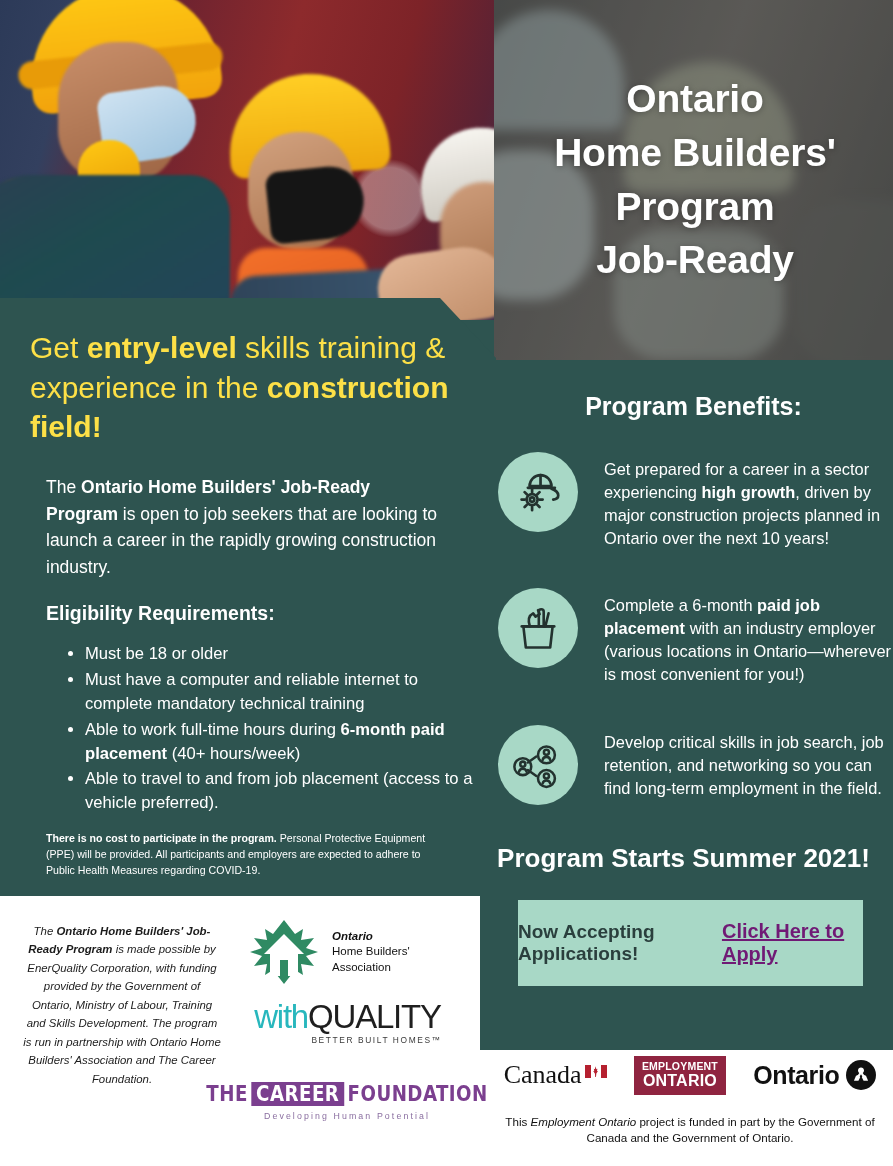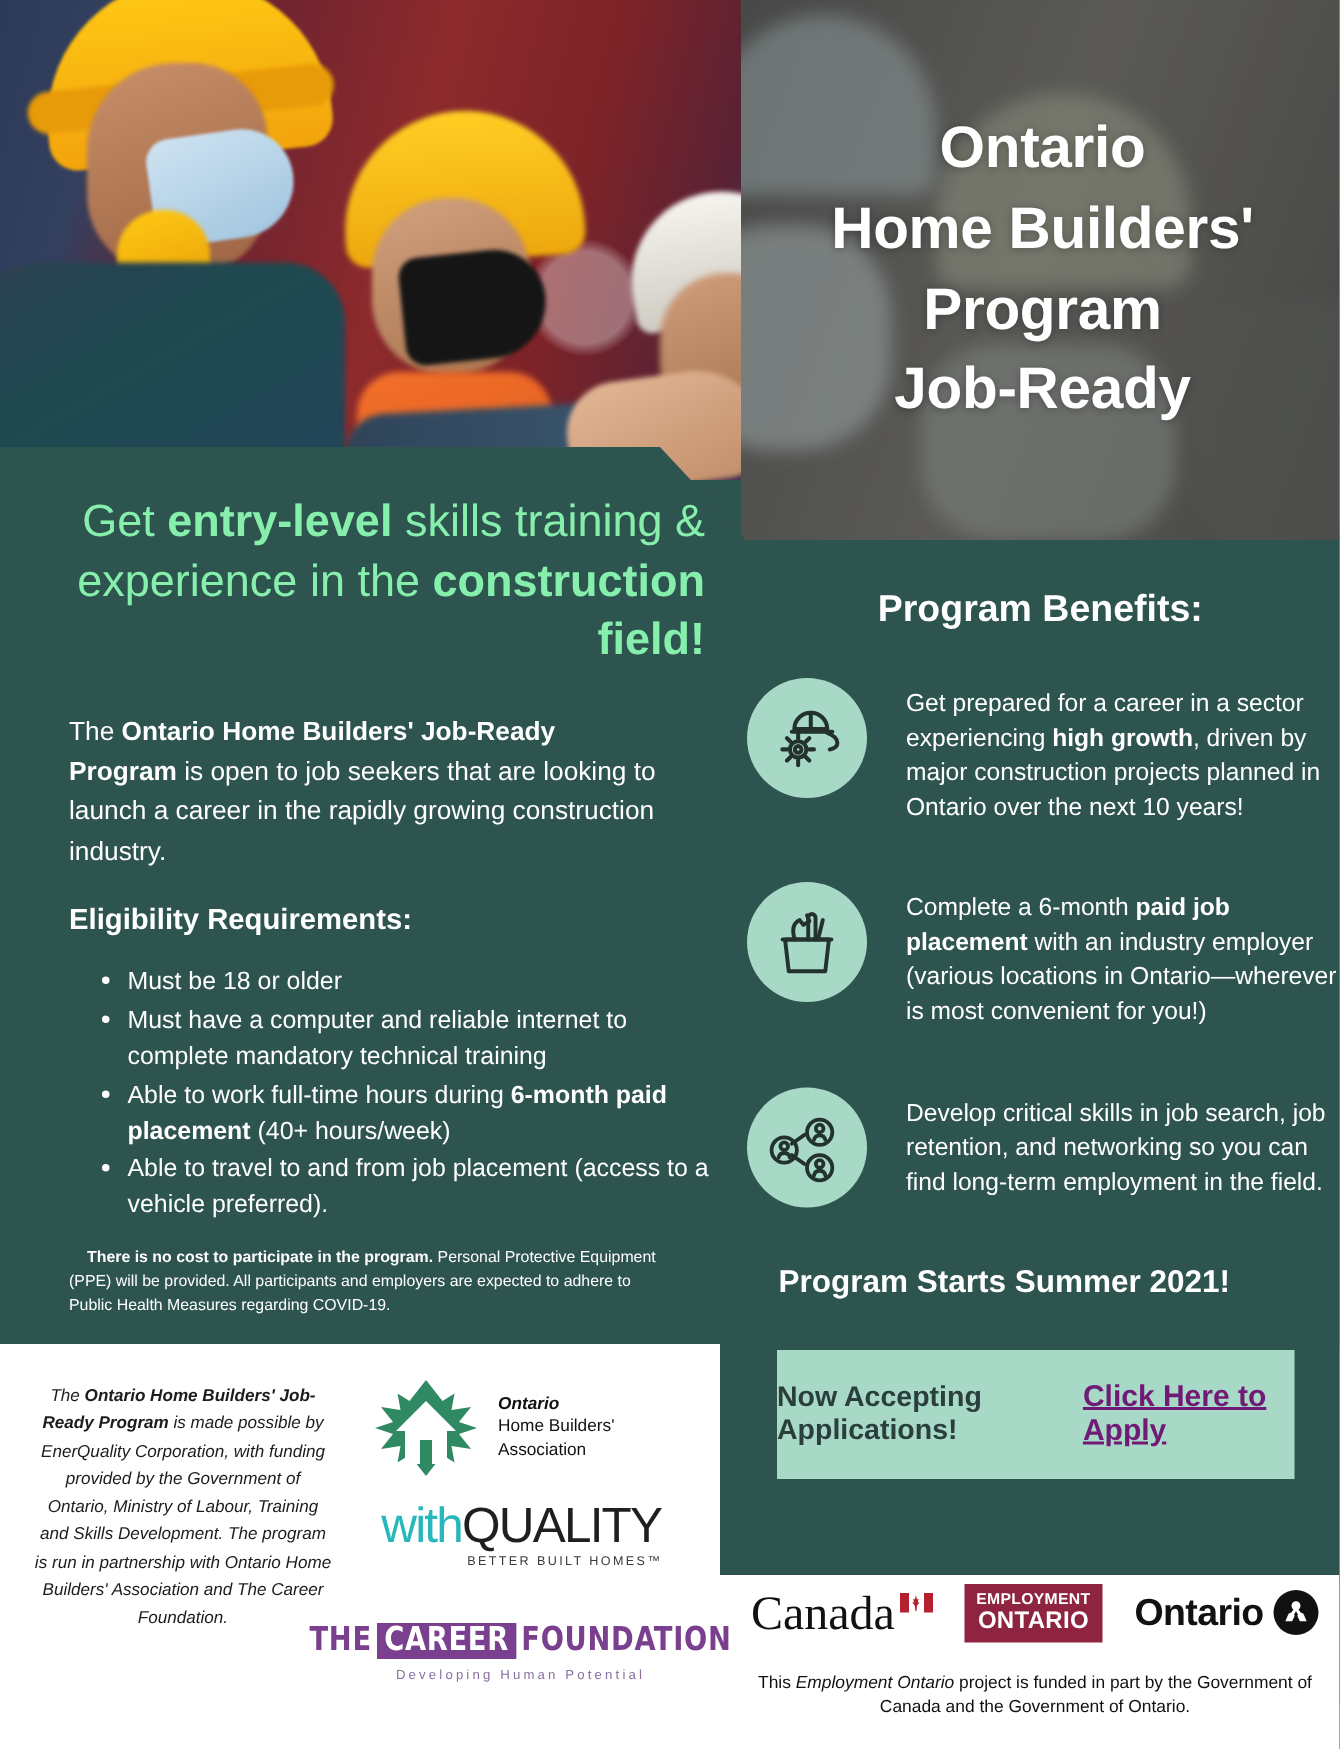--- a/index.html
+++ b/index.html
@@ -64,21 +64,21 @@
 
   
   .title{
     position:absolute;left:500px;top:72px;width:390px;
     color:#fff;text-align:center;font-weight:700;font-size:39px;line-height:1.38;
     letter-spacing:-.2px;text-shadow:0 1px 6px rgba(0,0,0,.28);
   }
 
   
   .headline{
-    position:absolute;left:30px;top:328px;width:440px;text-align:right;color:#86efac;
+    position:absolute;left:30px;top:328px;width:440px;text-align:left;color:#fde047;
     font-size:30px;line-height:1.32;font-weight:300;
   }
   .headline b{font-weight:700;}
   .intro{
     position:absolute;left:46px;top:474px;width:400px;color:#fff;
     font-size:17.5px;line-height:1.52;font-weight:400;
   }
   .intro b{font-weight:700;}
   .elig-title{
     position:absolute;left:46px;top:602px;color:#fff;font-size:19.5px;font-weight:700;
@@ -86,41 +86,41 @@
   .elig-list{
     position:absolute;left:46px;top:642px;width:412px;margin:0;padding:0 0 0 28px;
     color:#fff;font-size:16.6px;line-height:1.44;
   }
   .elig-list li{margin-bottom:2px;margin-left:11px;}
   .elig-list li b{font-weight:700;}
   .fineprint{
     position:absolute;left:46px;top:831px;width:392px;color:#fff;
     font-size:10.6px;line-height:1.5;
   }
-  .fineprint b{font-weight:700;margin-left:12px;}
+  .fineprint b{font-weight:700;}
 
   
   .benefits-title{
     position:absolute;left:494px;top:392px;width:399px;text-align:center;
     color:#fff;font-size:25px;font-weight:700;
   }
   .benefit{position:absolute;left:498px;width:395px;display:flex;gap:26px;}
   .b1{top:452px;}
   .b2{top:588px;}
   .b3{top:725px;}
   .bicon{
     flex:0 0 auto;width:80px;height:80px;border-radius:50%;background:#a8d8c6;
     display:flex;align-items:center;justify-content:center;
   }
   .btext{color:#fff;font-size:16.4px;line-height:1.4;padding-top:6px;}
   .btext b{font-weight:700;}
 
   .starts{
-    position:absolute;left:470px;top:843px;width:399px;text-align:center;
-    color:#fff;font-size:21px;font-weight:700;
+    position:absolute;left:484px;top:843px;width:399px;text-align:center;
+    color:#fff;font-size:26px;font-weight:700;
   }
   .cta{
     position:absolute;left:518px;top:900px;width:345px;height:86px;background:#a8d8c6;
     display:flex;flex-direction:row;align-items:center;justify-content:center;gap:2px;
   }
   .cta-line1{color:#2a3f3d;font-size:19px;font-weight:700;}
   .cta-link{color:#701a75;font-size:20px;font-weight:700;text-decoration:underline;}
   .learn{
     position:absolute;left:494px;top:1008px;width:399px;text-align:center;color:#fff;font-size:15px;
   }
@@ -147,21 +147,21 @@
   .tcf{position:absolute;left:236px;top:1082px;width:222px;text-align:center;}
   .tcf-row{display:flex;align-items:center;justify-content:center;gap:4px;
     font-size:22px;font-weight:700;letter-spacing:.5px;color:#7b3f8f;line-height:1;
     font-family:"DejaVu Sans Condensed","Liberation Sans",sans-serif;transform:scaleX(.92);}
   .tcf-hl{background:#7b3f8f;color:#fff;padding:1px 5px;}
   .tcf-sub{margin-top:5px;font-size:8.8px;letter-spacing:2.1px;color:#8a6ea0;}
 
   
   .gov-logos{position:absolute;left:490px;top:1056px;width:400px;display:flex;align-items:center;justify-content:space-around;}
   .canada{display:flex;align-items:flex-start;gap:3px;}
-  .canada-word{font-family:"Liberation Serif",serif;font-size:32px;color:#111;letter-spacing:0px;line-height:1;}
+  .canada-word{font-family:"Liberation Serif",serif;font-size:26px;color:#111;letter-spacing:0px;line-height:1;}
   .flag{width:22px;height:13px;background:#fff;border:0;position:relative;margin-top:3px;display:flex;}
   .flag .red{width:6px;height:13px;background:#b5202f;}
   .flag .mid{width:10px;height:13px;background:#fff;position:relative;}
   .flag .leaf{position:absolute;left:2px;top:1px;width:6px;height:11px;background:#b5202f;
     clip-path:polygon(50% 0,62% 28%,80% 22%,72% 46%,92% 44%,62% 66%,56% 100%,44% 100%,38% 66%,8% 44%,28% 46%,20% 22%,38% 28%);}
   .eo{background:#8f2440;color:#fff;padding:5px 8px 6px;text-align:center;line-height:1;}
   .eo-1{font-size:10.5px;font-weight:700;letter-spacing:.2px;}
   .eo-2{font-size:16px;font-weight:700;letter-spacing:.2px;margin-top:1px;}
   .ont-logo{display:flex;align-items:center;gap:7px;}
   .ont-word{font-size:25px;font-weight:700;color:#111;letter-spacing:-.4px;}

